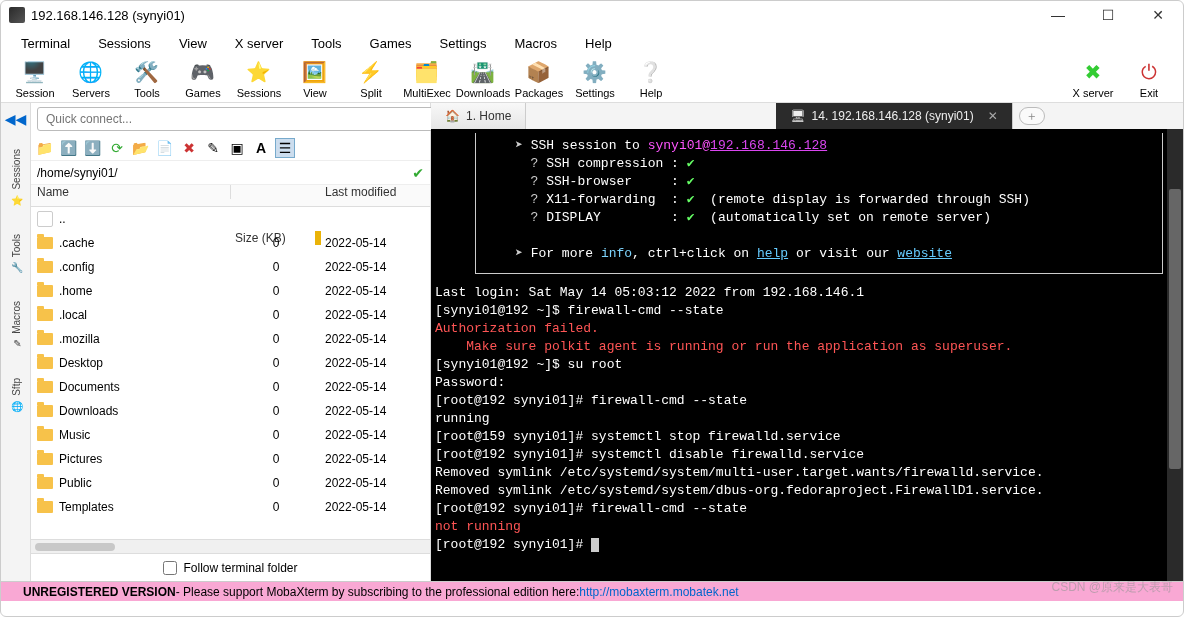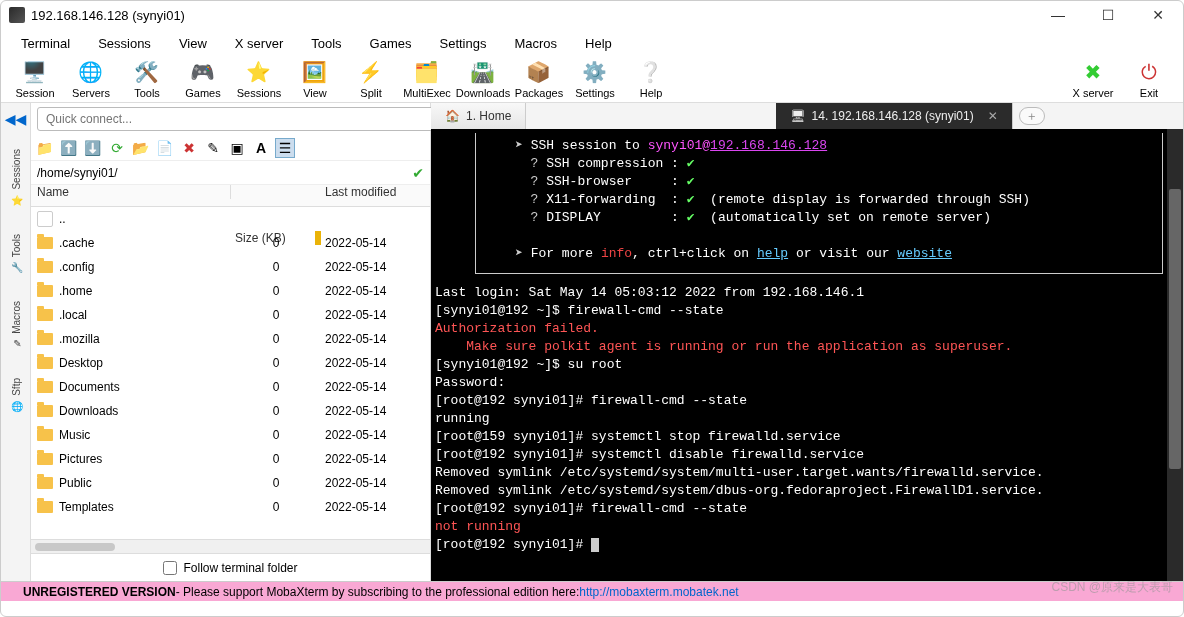--- a/index.html
+++ b/index.html
@@ -52,21 +52,21 @@
 .tab .closex { color:#aaa; font-size:12px; margin-left:8px; }
 .newtab { width:26px; height:18px; margin-left:6px; border:1px solid #bbb; border-radius:9px; display:flex; align-items:center; justify-content:center; background:#fafafa; font-size:12px; color:#888;}
 .tabrow .tabspacer { width:250px; }
 .terminal { flex:1; background:#000; color:#ccc; font-family:"Consolas","Courier New",monospace; font-size:13px; line-height:18px; padding:4px 2px 4px 4px; white-space:pre; overflow:hidden; position:relative; }
 .termscroll { position:absolute; right:0; top:0; bottom:0; width:16px; background:#2a2a2a; }
 .termscroll .thumb { position:absolute; left:2px; right:2px; top:60px; height:280px; background:#666; border-radius:2px; }
 .sshbox { border:1px solid #ccc; margin:0 18px 10px 40px; padding:4px 0 10px 0; border-top:none; }
 .bullet { color:#ccc; }
 .green { color:#6f6; }
 .magenta { color:#f5f; }
-.cyan { color:#ef4444; }
+.cyan { color:#7dd3fc; }
 .yellow { color:#d946ef;text-decoration:underline; }
 .red { color:#f55; }
 .link { color:#6cf; text-decoration:underline; }
 .white { color:#fff; }
 .cursor { display:inline-block; width:8px; height:14px; background:#ccc; vertical-align:middle; }
 .statusbar { height:20px; border-top:1px solid #ccc; display:flex; align-items:center; padding:0 22px; font-size:12px; background:#f9a8d4; }
 .statusbar .bold { font-weight:bold; }
 .statusbar a { color:#0066cc; text-decoration:none; }
 .watermark { position:absolute; right:10px; bottom:20px; color:rgba(150,150,150,0.6); font-size:12px; }
 </style>

